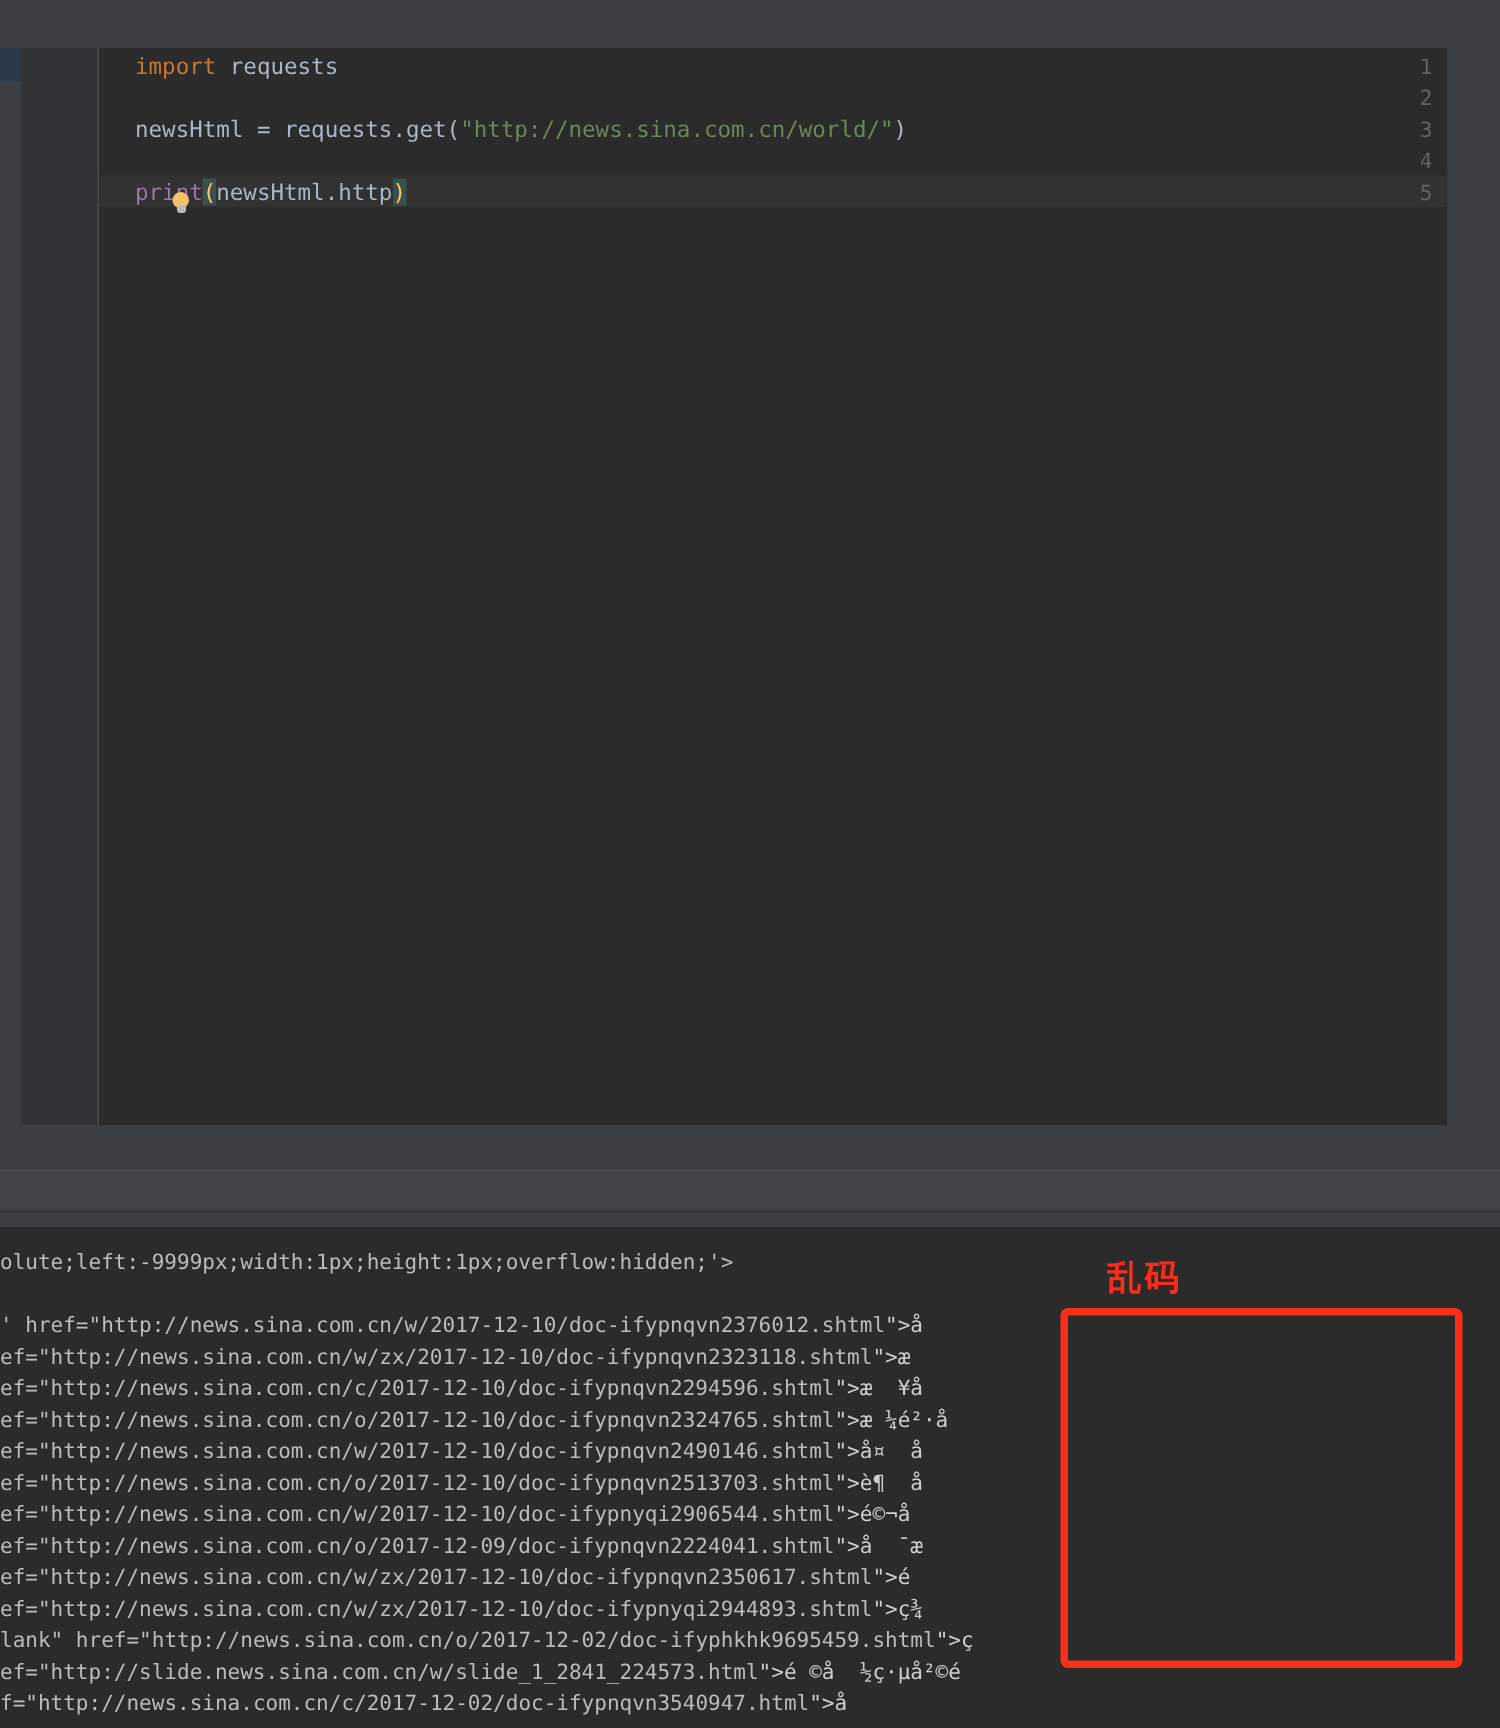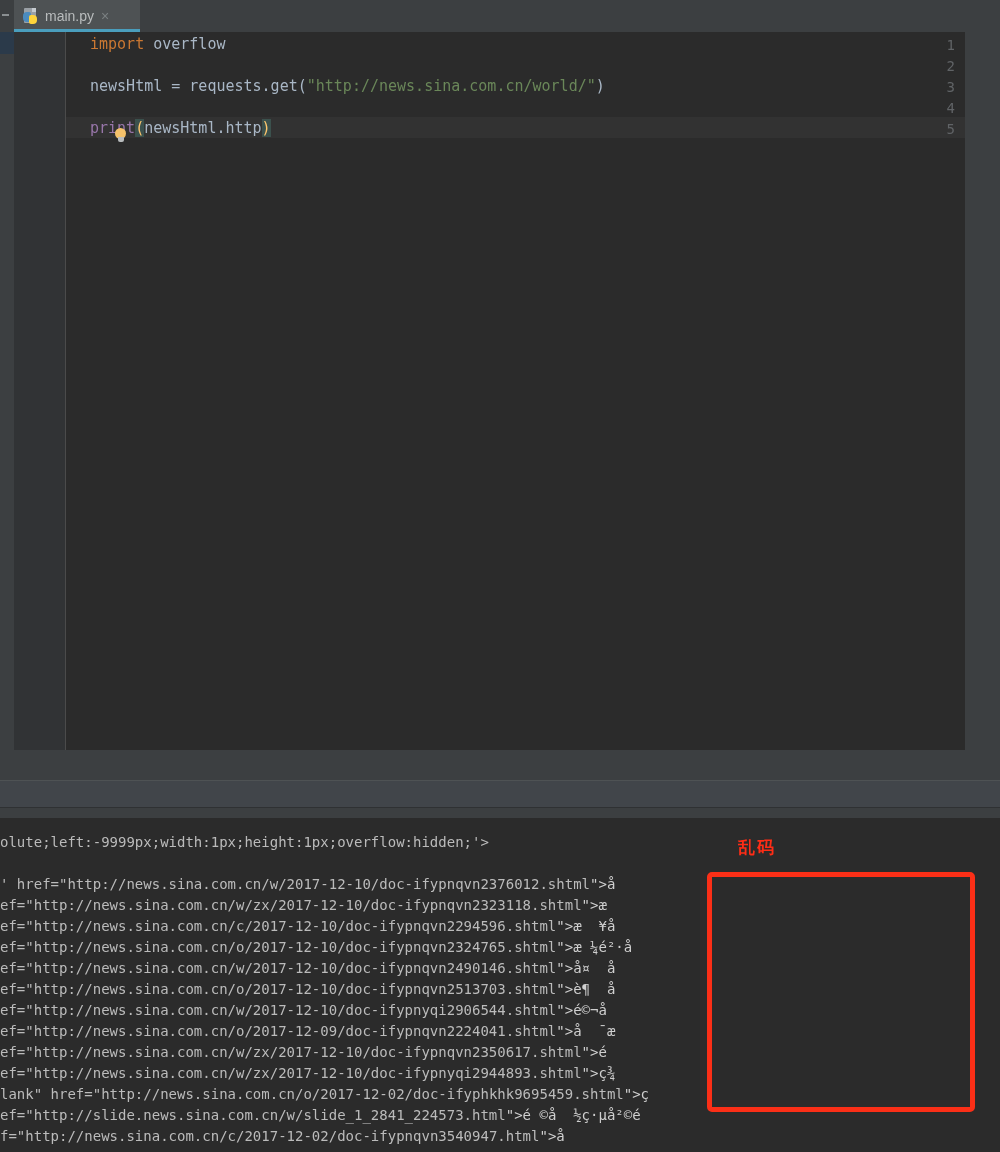--- a/index.html
+++ b/index.html
@@ -244,72 +244,56 @@
   .garble {
     color: #cfcfcf;
   }
 
   
   .anno-label {
     position: absolute;
     left: 738px; top: 836px;
     color: #ff2d16;
     font-family: "DejaVu Sans", "Liberation Sans", sans-serif;
-    font-size: 17px;
+    font-size: 23px;
     font-weight: bold;
     letter-spacing: 2px;
   }
   .anno-box {
     position: absolute;
     left: 707px; top: 872px;
     width: 268px; height: 240px;
     border: 5px solid #fb2f17;
     border-radius: 5px;
     box-sizing: border-box;
     pointer-events: none;
   }
 </style>
 </head>
 <body>
 
 <div id="ide">
 
-  <div class="tabbar">
-    <div class="tab-left-stub">
-      <div class="dash"></div>
-    </div>
-    <div class="tab">
-      <span class="pyicon">
-        <span class="page"></span>
-        <span class="fold"></span>
-        <span class="pyblue"></span>
-        <span class="pyyellow"></span>
-      </span>
-      <span class="tab-label">main.py</span>
-      <span class="tab-close">×</span>
-    </div>
-    <div class="tab-underline"></div>
-  </div>
 
   <div class="editor-left-rail">
     <div class="sel"></div>
   </div>
 
   <div class="editor">
     <div class="caret-line-bg" id="caretline" style="top: 85px;"></div>
     <div class="gutter"></div>
     <div id="gutter-nums">
         <div class="lnum" style="top: 5px;">1</div>
         <div class="lnum" style="top: 26px;">2</div>
         <div class="lnum" style="top: 47px;">3</div>
         <div class="lnum" style="top: 68px;">4</div>
         <div class="lnum" style="top: 89px;">5</div>
       </div>
     <div id="code-lines">
-        <div class="code-line" style="top: 3px;"><span class="kw">import</span><span class="plain"> overflow</span></div>
+        <div class="code-line" style="top: 3px;"><span class="kw">import</span><span class="plain"> requests</span></div>
         <div class="code-line" style="top: 24px;"></div>
         <div class="code-line" style="top: 45px;"><span class="plain">newsHtml = requests.get(</span><span class="str">"http://news.sina.com.cn/world/"</span><span class="plain">)</span></div>
         <div class="code-line" style="top: 66px;"></div>
         <div class="code-line" style="top: 87px;"><span class="fn">print</span><span class="brk">(</span><span class="plain">newsHtml.http</span><span class="brk">)</span></div>
       </div>
     <div class="bulb">
       <span class="glass"></span>
       <span class="base"></span>
     </div>
   </div>

